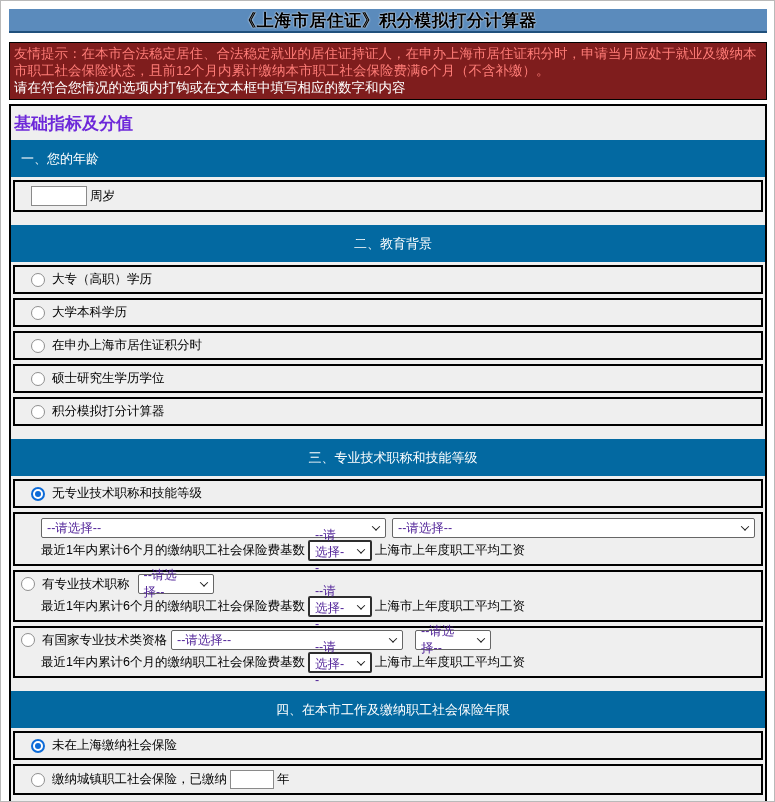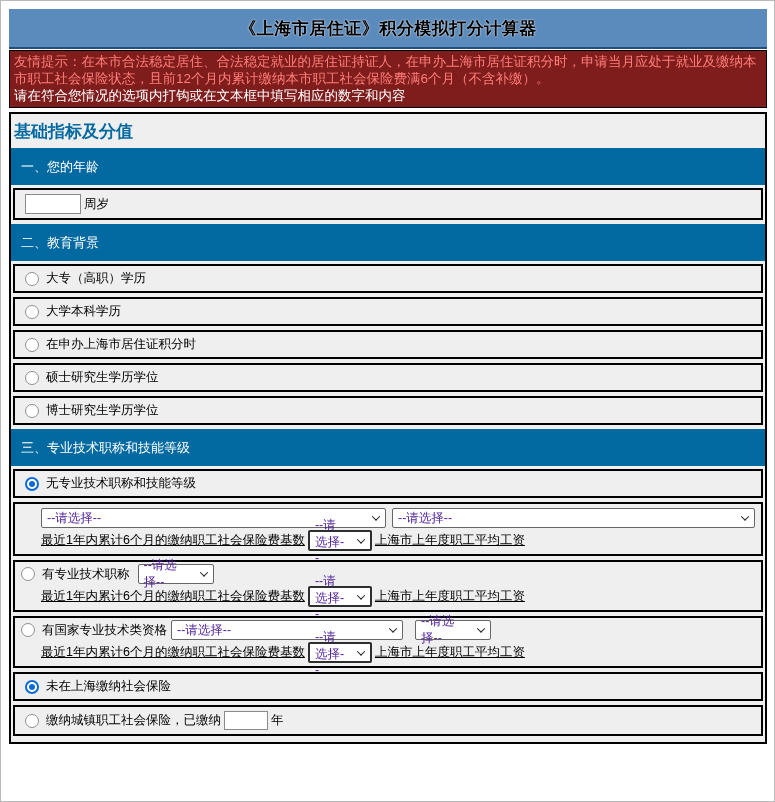--- a/index.html
+++ b/index.html
@@ -4,56 +4,56 @@
 <style>
   * { margin:0; padding:0; box-sizing:border-box; }
   html,body { background:#ffffff; font-family:"Liberation Sans","DejaVu Sans",sans-serif; }
   .page {
     width:775px; height:802px; overflow:hidden;
     border:1px solid #b9b9b9; background:#fff;
     padding:8px 7px 6px 8px;
   }
   
   .titlebar {
-    background:#5b8bbc; height:40px;
+    background:#5b8bbc; height:24px;
     display:flex; align-items:center; justify-content:center;
-    border-bottom:2px solid #20507c; margin-bottom:1px;
+    border-bottom:2px solid #20507c; margin-bottom:9px;
   }
   .titlebar span {
     font-size:17px; font-weight:bold; color:#000;
     text-shadow:0 0 2px #d9e6f3, 0 0 1px #e8f1fa;
     letter-spacing:.5px;
   }
   
   .notice {
     background:#7f1d1d; border:1px solid #000;
     padding:2px 4px 3px 4px; margin-bottom:4px;
   }
   .notice .warn  { color:#ff7d78; font-size:13.5px; line-height:17px; }
   .notice .instr { color:#ffffff; font-size:13.5px; line-height:17px; }
   
   .container { border:2px solid #000; background:#efefef; padding-bottom:2px; }
-  .heading { font-size:17px; font-weight:bold; color:#0369a1; padding:6px 4px 5px 3px; }
+  .heading { font-size:17px; font-weight:bold; color:#6d28d9; padding:6px 4px 5px 3px; }
   .bar {
     background:#0369a1; color:#fff; font-size:13px;
     height:37px; display:flex; align-items:center;
     padding-left:10px; margin-bottom:3px;
   }
-  .bar + .bar, .row + .bar { margin-top:4px; }
+  .bar + .bar, .row + .bar { margin-top:13px;justify-content:center; }
   .row {
     border:2px solid #000; background:#efefef;
-    margin:0 2px 4px 2px; padding:4px 10px;
+    margin:0 2px 4px 2px; padding:4px 16px;
     font-size:12.5px; color:#000;
   }
   .row.inline { display:flex; align-items:center; min-height:29px; }
   .row.multi  { padding:2px 6px 3px 6px; }
   .optline { display:flex; align-items:center; min-height:18px; }
   .line { display:flex; align-items:center; margin-top:2px; }
   .indent { margin-left:20px; }
-  .nowrap { white-space:nowrap;text-decoration:underline; }
+  .nowrap { white-space:nowrap; }
   
   .radio {
     width:14px; height:14px; border-radius:50%;
     background:#fff; border:1px solid #8f8f8f;
     flex:none; position:relative; margin-right:7px;
   }
   .radio.checked { border:2px solid #0d6bd8; }
   .radio.checked::after {
     content:""; position:absolute; inset:2px;
     background:#0d6bd8; border-radius:50%;
@@ -125,21 +125,21 @@
     <div class="row inline">
       <span class="radio"></span>
       <span>在申办上海市居住证积分时</span>
     </div>
     <div class="row inline">
       <span class="radio"></span>
       <span>硕士研究生学历学位</span>
     </div>
     <div class="row inline">
       <span class="radio"></span>
-      <span>博士研究生学历学位</span>
+      <span>积分模拟打分计算器</span>
     </div>
 
     <div class="bar">
       <span>三、专业技术职称和技能等级</span>
     </div>
 
     <div class="row inline">
       <span class="radio checked"></span>
       <span>无专业技术职称和技能等级</span>
     </div>
@@ -200,20 +200,23 @@
       <div class="line indent">
         <span class="nowrap">最近1年内累计6个月的缴纳职工社会保险费基数</span>
         <div class="sel thick w-base">
           <span>--请选择--</span>
           <span class="chev"></span>
         </div>
         <span class="nowrap">上海市上年度职工平均工资</span>
       </div>
     </div>
 
+    <div class="bar">
+      <span>四、在本市工作及缴纳职工社会保险年限</span>
+    </div>
     <div class="row inline">
       <span class="radio checked"></span>
       <span>未在上海缴纳社会保险</span>
     </div>
     <div class="row inline">
       <span class="radio"></span>
       <span>缴纳城镇职工社会保险，已缴纳</span>
       <input class="ti year" type="text" value="" style="">
       <span>年</span>
     </div>

